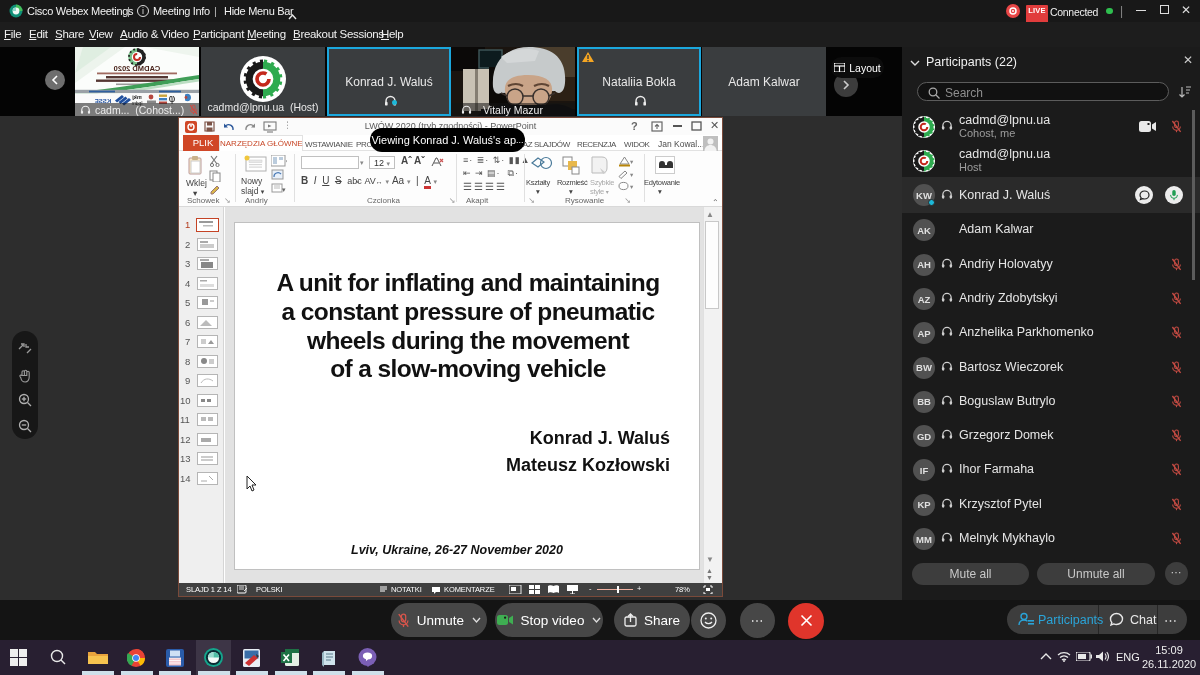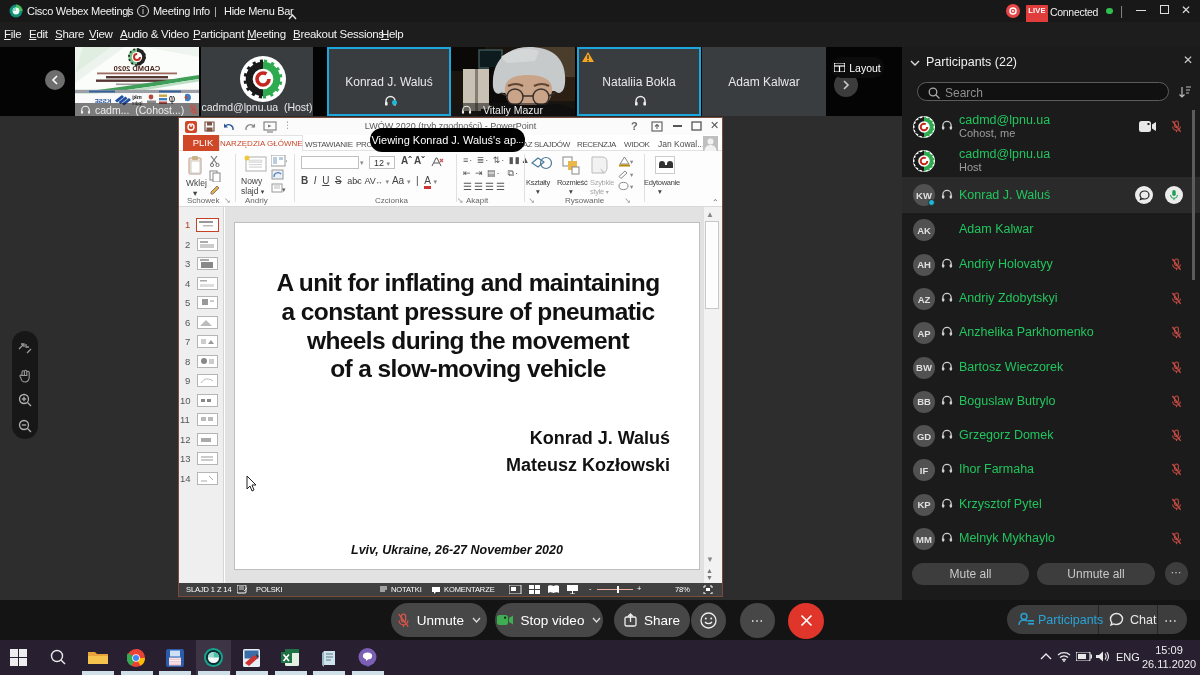--- a/index.html
+++ b/index.html
@@ -7,21 +7,21 @@
 body{font-family:"Liberation Sans",sans-serif;-webkit-font-smoothing:antialiased}
 #root{position:relative;width:1200px;height:675px;overflow:hidden;background:#060606}
 .a{position:absolute}
 .tn{background:#3a3d3f;overflow:hidden}
 .tname{color:#e8e8e8;font-size:12px;text-align:center;width:100%}
 .nbar{position:absolute;left:0;right:0;bottom:0;height:14px;background:rgba(20,20,20,.55);display:flex;align-items:center;justify-content:center;color:#ececec;font-size:11px}
 .mitem{color:#f0f0f0;font-size:11.5px;letter-spacing:-.3px;position:absolute;top:0}
 .mitem span{text-decoration:underline}
 .prow{position:absolute;left:0;width:100%;height:34px}
 .pav{position:absolute;left:11px;top:6px;width:22px;height:22px;border-radius:50%;background:#515151;color:#e0e0e0;font-size:9.5px;font-weight:bold;display:flex;align-items:center;justify-content:center}
-.pname{position:absolute;left:57px;top:9px;color:#22c55e;font-size:12.5px;white-space:nowrap}
+.pname{position:absolute;left:57px;top:9px;color:#e5e5e5;font-size:12.5px;white-space:nowrap}
 .hp{position:absolute;left:39px;top:10px}
 .redmic{position:absolute;right:18px;top:10px}
 .pill{background:#474747;border-radius:18px;color:#fff;font-size:13.5px;display:flex;align-items:center;justify-content:center;position:absolute;height:34px}
 .circ{background:#474747;border-radius:50%;position:absolute;display:flex;align-items:center;justify-content:center}
 </style>
 </head>
 <body>
 <div id="root">
 
 <div class="a" style="left:0;top:0;width:1200px;height:22px;background:#181818"></div>
@@ -126,21 +126,21 @@
 <span style="margin-left:4px">cadm...&nbsp;&nbsp;(Cohost...)</span>
 <svg style="margin-left:5px" width="9" height="11" viewBox="0 0 11 13">
           <rect x="3.6" y="1" width="3.8" height="6.6" rx="1.9" fill="none" stroke="#cf4a42" stroke-width="1.2"></rect>
           <path d="M1.7 6.4a3.8 3.8 0 0 0 7.6 0" fill="none" stroke="#cf4a42" stroke-width="1.2"></path>
           <line x1="5.5" y1="10.2" x2="5.5" y2="12.2" stroke="#cf4a42" stroke-width="1.2"></line>
           <line x1="1.4" y1="1" x2="9.6" y2="11.8" stroke="#cf4a42" stroke-width="1.4"></line>
         </svg>
 </div>
 </div>
 
-<div class="a tn" style="left:201px;top:47px;width:112px;height:69px">
+<div class="a tn" style="left:201px;top:47px;width:124px;height:69px">
 <svg class="a" style="left:39px;top:9px" width="46" height="46" viewBox="0 0 40 40">
         <circle cx="20" cy="20" r="20" fill="#fff"></circle>
         <path d="M20 8A12 12 0 0 0 20 32" fill="none" stroke="#1a1a1a" stroke-width="6"></path>
         <path d="M20 32A12 12 0 0 0 20 8" fill="none" stroke="#2eab4f" stroke-width="6"></path>
         <path d="M20 4.5A15.5 15.5 0 0 0 20 35.5" fill="none" stroke="#1a1a1a" stroke-width="2.8" stroke-dasharray="2.7 3.7"></path>
         <path d="M20 35.5A15.5 15.5 0 0 0 20 4.5" fill="none" stroke="#2eab4f" stroke-width="2.8" stroke-dasharray="2.7 3.7"></path>
         <circle cx="20" cy="20" r="7.5" fill="#fff"></circle>
         <circle cx="20" cy="20" r="5.2" fill="none" stroke="#c4281c" stroke-width="3.2" stroke-dasharray="27 7"></circle>
       </svg>
 <div class="tname a" style="bottom:3px;font-size:10.5px;white-space:nowrap">cadmd@lpnu.ua&nbsp; (Host)</div>
@@ -336,21 +336,21 @@
 <div class="a" style="left:115px;top:36px;width:1px;height:48px;background:#e0e0e0"></div>
 <div class="a" style="left:122px;top:38px;width:58px;height:13px;border:1px solid #c0c0c0;background:#fff"></div>
 <div class="a" style="left:181px;top:38px;width:7px;height:13px;color:#888;font-size:7px;line-height:13px">▾</div>
 <div class="a" style="left:190px;top:38px;width:26px;height:13px;border:1px solid #c0c0c0;background:#fff;font-size:9px;color:#333;text-align:center;line-height:13px">12 <span style="color:#888;font-size:7px">▾</span></div>
 <div class="a" style="left:222px;top:37px;color:#444;font-size:10px;font-weight:bold">Aˆ Aˇ</div>
 <svg class="a" style="left:252px;top:38px" width="13" height="13">
         <path d="M1 10 5 2h1l4 8M3 7h5" stroke="#555" fill="none"></path>
         <path d="M9 3l3 3M12 3 9 6" stroke="#c55" stroke-width="1.2"></path>
       </svg>
 <div class="a" style="left:122px;top:57px;color:#444;font-size:10px;white-space:nowrap"><b>B</b>&nbsp;&nbsp;<i>I</i>&nbsp;&nbsp;<u>U</u>&nbsp;&nbsp;<s>S</s>&nbsp;&nbsp;<span style="font-size:9px">ab̴c</span>&nbsp;<span style="font-size:9px">AV<span style="font-size:7px">↔</span></span>&nbsp;<span style="font-size:7px;color:#888">▾</span>&nbsp;Aa&nbsp;<span style="font-size:7px;color:#888">▾</span>&nbsp;&nbsp;|&nbsp;&nbsp;<span style="border-bottom:3px solid #c33">A</span>&nbsp;<span style="font-size:7px;color:#888">▾</span></div>
-<div class="a" style="left:196px;top:78px;color:#666;font-size:8px">Czcionka&nbsp;&nbsp;&nbsp;&nbsp;&nbsp;&nbsp;&nbsp;&nbsp;&nbsp;&nbsp;&nbsp;&nbsp;&nbsp;&nbsp;&nbsp;&nbsp;&nbsp;&nbsp;&nbsp;&nbsp;&nbsp;&nbsp;<span style="color:#999">↘</span></div>
+<div class="a" style="left:188px;top:78px;color:#666;font-size:8px">Czcionka&nbsp;&nbsp;&nbsp;&nbsp;&nbsp;&nbsp;&nbsp;&nbsp;&nbsp;&nbsp;&nbsp;&nbsp;&nbsp;&nbsp;&nbsp;&nbsp;&nbsp;&nbsp;&nbsp;&nbsp;&nbsp;&nbsp;<span style="color:#999">↘</span></div>
 <div class="a" style="left:277px;top:36px;width:1px;height:48px;background:#e0e0e0"></div>
 <div class="a" style="left:284px;top:37px;color:#555;font-size:9px;letter-spacing:1px">≡· ≣·&nbsp;⇅·&nbsp;▮▮▲</div>
 <div class="a" style="left:284px;top:50px;color:#555;font-size:9px;letter-spacing:1px">⇤ ⇥&nbsp;▤·&nbsp;&nbsp;⧉·</div>
 <div class="a" style="left:284px;top:63px;color:#555;font-size:10px;letter-spacing:2px">☰☰☰☰</div>
 <div class="a" style="left:287px;top:78px;color:#666;font-size:8px">Akapit&nbsp;&nbsp;&nbsp;&nbsp;&nbsp;&nbsp;&nbsp;&nbsp;&nbsp;&nbsp;&nbsp;&nbsp;&nbsp;&nbsp;&nbsp;&nbsp;&nbsp;&nbsp;<span style="color:#999">↘</span></div>
 <div class="a" style="left:345px;top:36px;width:1px;height:48px;background:#e0e0e0"></div>
 <svg class="a" style="left:351px;top:38px" width="24" height="20">
         <path d="M2 7l6-5 6 4-6 5z" fill="none" stroke="#4a7a9a" stroke-width="1.2"></path>
         <circle cx="16" cy="7" r="5.5" fill="none" stroke="#4a7a9a" stroke-width="1.2"></circle>
       </svg>

